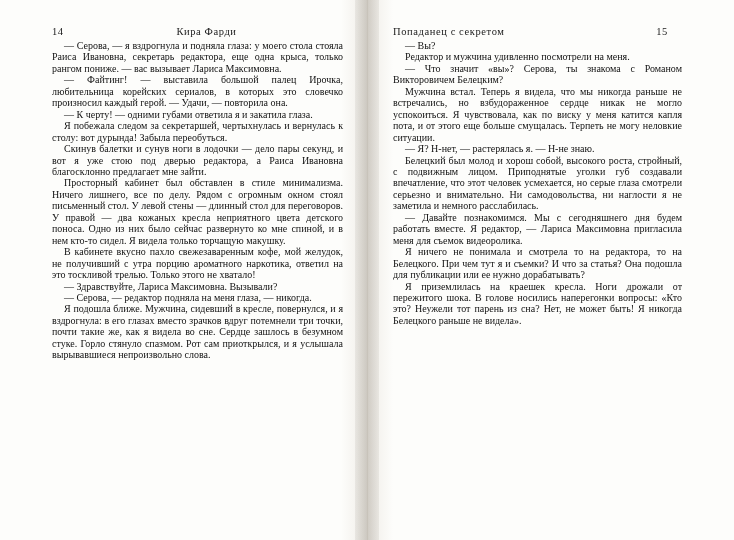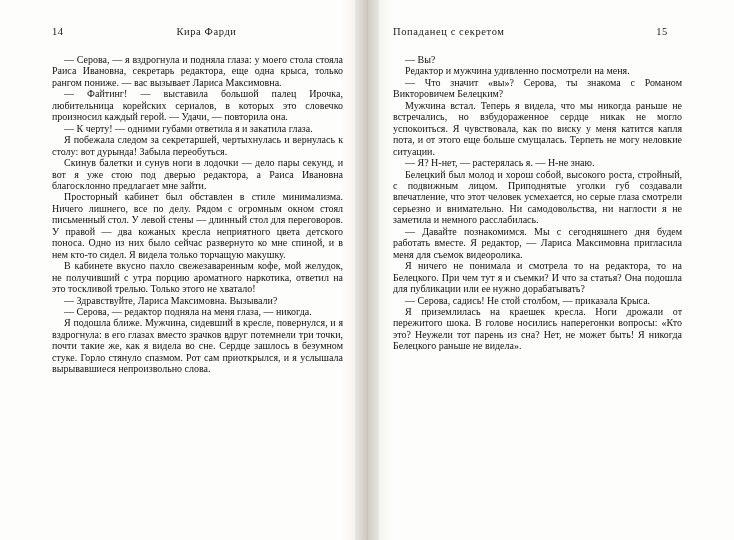--- a/index.html
+++ b/index.html
@@ -52,21 +52,21 @@
     height: 540px;
     background: linear-gradient(to right, rgba(120,112,100,0.10), rgba(120,112,100,0.28) 48%, rgba(120,112,100,0.10));
     pointer-events: none;
   }
   .header {
     display: flex;
     align-items: baseline;
     font-size: 10.5px;
     letter-spacing: 0.6px;
     color: #1b1b1b;
-    margin-bottom: 15px;
+    margin-bottom: 1px;
     height: 13px;
   }
   .header-left .folio {
     width: 40px;
     text-align: left;
   }
   .header-left .run {
     flex: 1;
     text-align: center;
     padding-right: 22px;
@@ -123,20 +123,19 @@
     </div>
     <div class="body-text">
       <p>— Вы?</p>
       <p>Редактор и мужчина удивленно посмотрели на меня.</p>
       <p>— Что значит «вы»? Серова, ты знакома с Романом Викторовичем Белецким?</p>
       <p>Мужчина встал. Теперь я видела, что мы никогда раньше не встречались, но взбудораженное сердце никак не могло успокоиться. Я чувствовала, как по виску у меня катится капля пота, и от этого еще больше смущалась. Терпеть не могу неловкие ситуации.</p>
       <p>— Я? Н-нет, — растерялась я. — Н-не знаю.</p>
       <p>Белецкий был молод и хорош собой, высокого роста, стройный, с подвижным лицом. Приподнятые уголки губ создавали впечатление, что этот человек усмехается, но серые глаза смотрели серьезно и внимательно. Ни самодовольства, ни наглости я не заметила и немного расслабилась.</p>
       <p>— Давайте познакомимся. Мы с сегодняшнего дня будем работать вместе. Я редактор, — Лариса Максимовна пригласила меня для съемок видеоролика.</p>
       <p>Я ничего не понимала и смотрела то на редактора, то на Белецкого. При чем тут я и съемки? И что за статья? Она подошла для публикации или ее нужно дорабатывать?</p>
-      <p>— Серова, садись! Не стой столбом, — приказала Крыса.</p>
       <p>Я приземлилась на краешек кресла. Ноги дрожали от пережитого шока. В голове носились наперегонки вопросы: «Кто это? Неужели тот парень из сна? Нет, не может быть! Я никогда Белецкого раньше не видела».</p>
     </div>
   </div>
 
   <div class="gutter-shadow"></div>
   <div class="gutter"></div>
 </div>
 
 </body></html>

